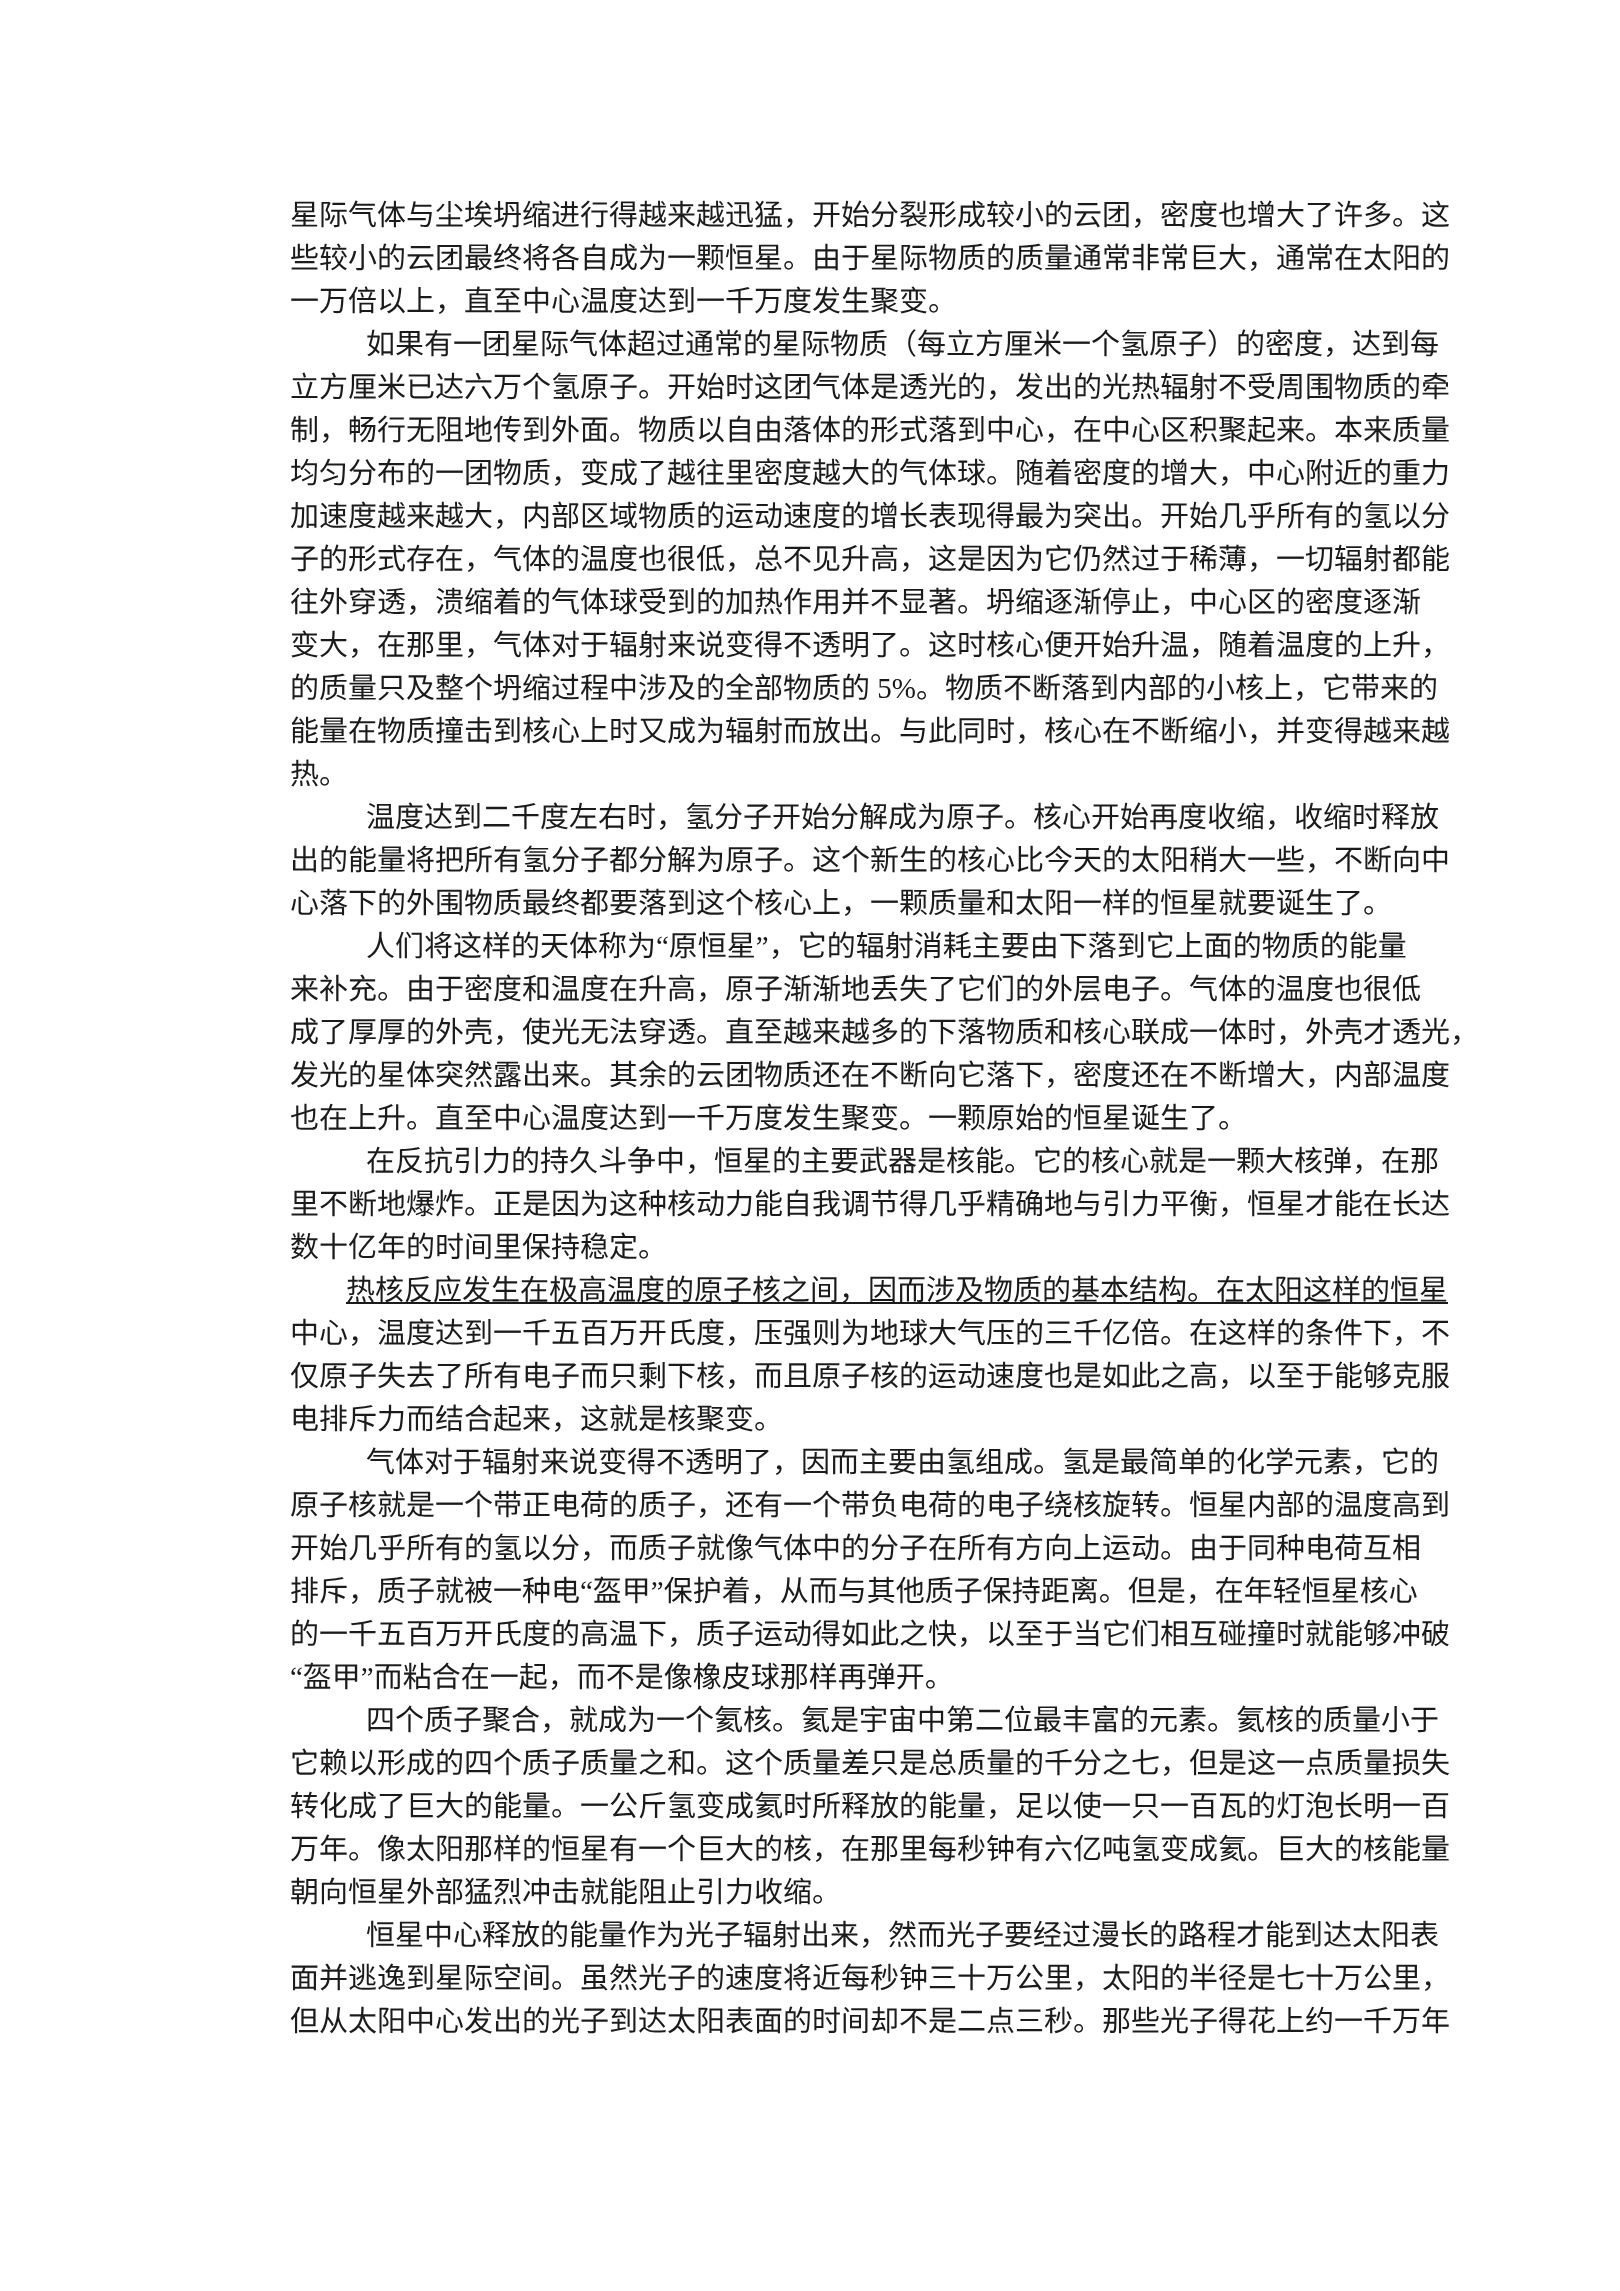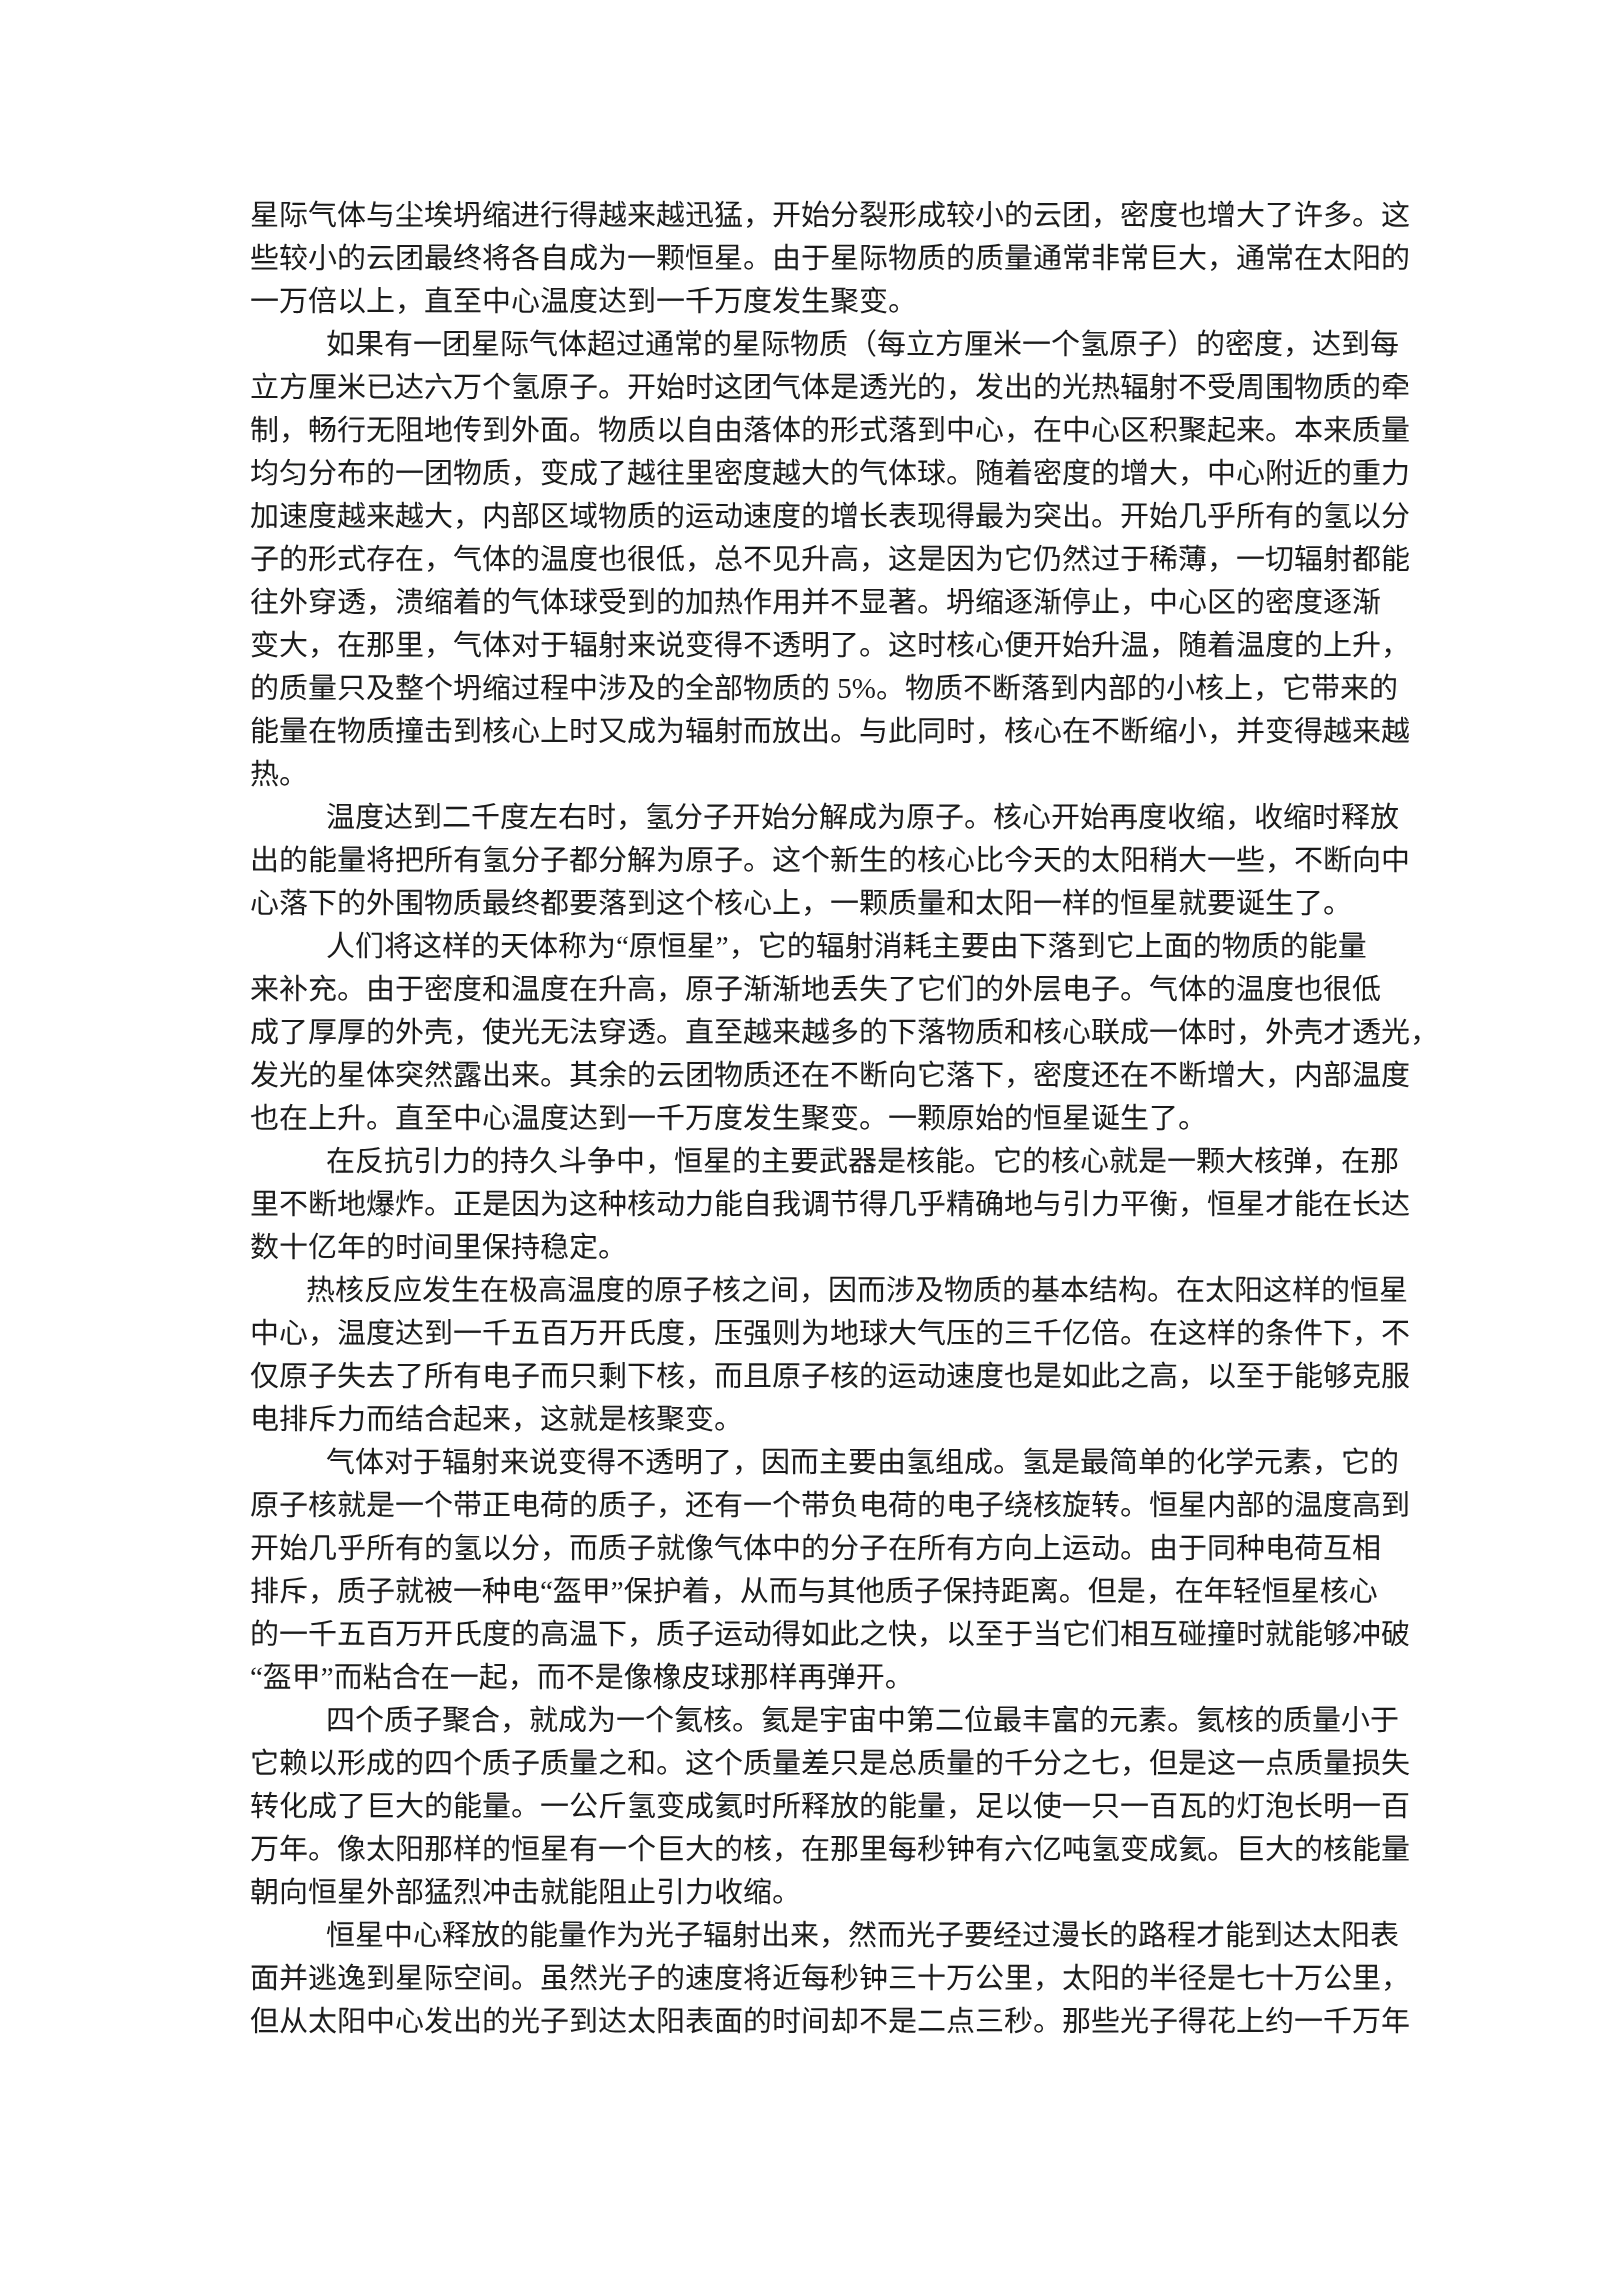--- a/index.html
+++ b/index.html
@@ -31,27 +31,27 @@
     font-size: 29px;
     line-height: 43px;
     letter-spacing: 0px;
   }
   .line {
     white-space: pre;
     height: 43px;
   }
   .ind-none   { text-indent: 0; }
   .ind-normal { text-indent: 76px; }
-  .ind-small  { text-indent: 56px; }
+  .ind-small  { text-indent: 56px; text-decoration: underline; }
 </style>
 </head>
 <body>
 
 <div class="page">
-  <div class="text-block" id="text-block" style="color: rgb(27, 27, 27);">
+  <div class="text-block" id="text-block" style="color: rgb(27, 27, 27); margin-left: 40px;">
       <div class="line ind-none">星际气体与尘埃坍缩进行得越来越迅猛，开始分裂形成较小的云团，密度也增大了许多。这</div>
       <div class="line">些较小的云团最终将各自成为一颗恒星。由于星际物质的质量通常非常巨大，通常在太阳的</div>
       <div class="line">一万倍以上，直至中心温度达到一千万度发生聚变。</div>
       <div class="line ind-normal">如果有一团星际气体超过通常的星际物质（每立方厘米一个氢原子）的密度，达到每</div>
       <div class="line">立方厘米已达六万个氢原子。开始时这团气体是透光的，发出的光热辐射不受周围物质的牵</div>
       <div class="line">制，畅行无阻地传到外面。物质以自由落体的形式落到中心，在中心区积聚起来。本来质量</div>
       <div class="line">均匀分布的一团物质，变成了越往里密度越大的气体球。随着密度的增大，中心附近的重力</div>
       <div class="line">加速度越来越大，内部区域物质的运动速度的增长表现得最为突出。开始几乎所有的氢以分</div>
       <div class="line">子的形式存在，气体的温度也很低，总不见升高，这是因为它仍然过于稀薄，一切辐射都能</div>
       <div class="line">往外穿透，溃缩着的气体球受到的加热作用并不显著。坍缩逐渐停止，中心区的密度逐渐</div>

